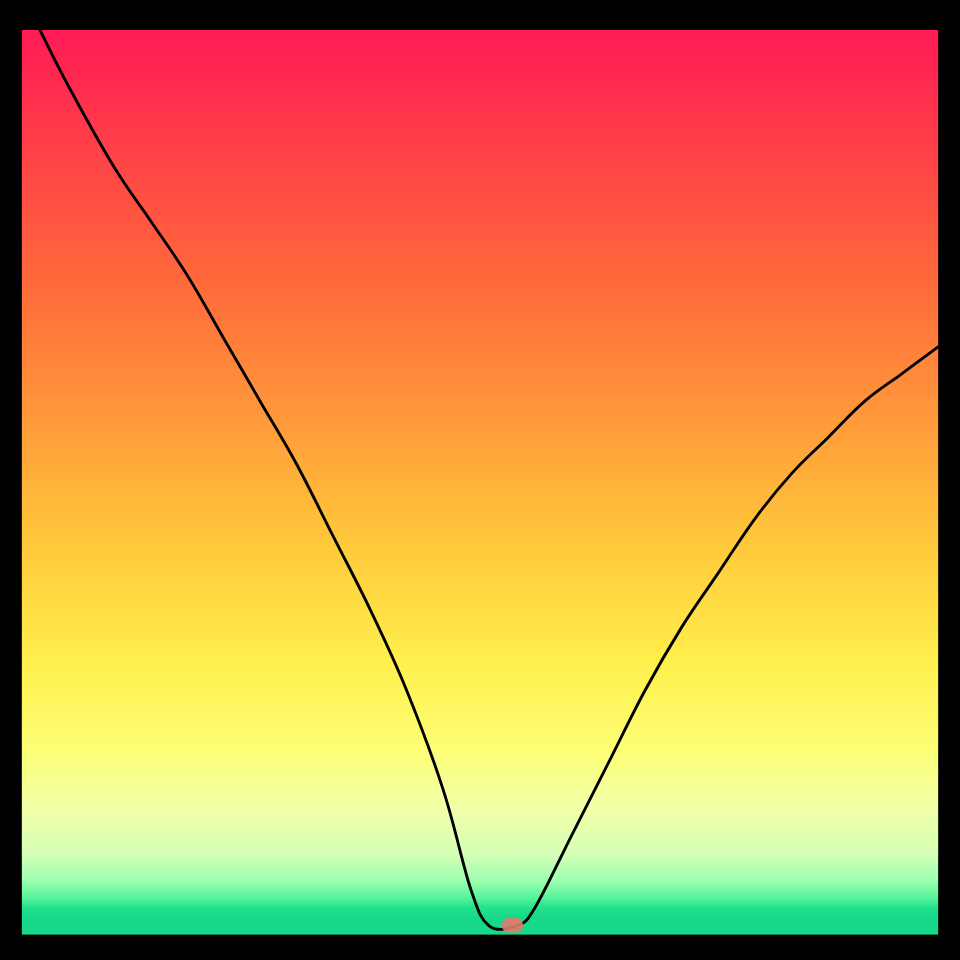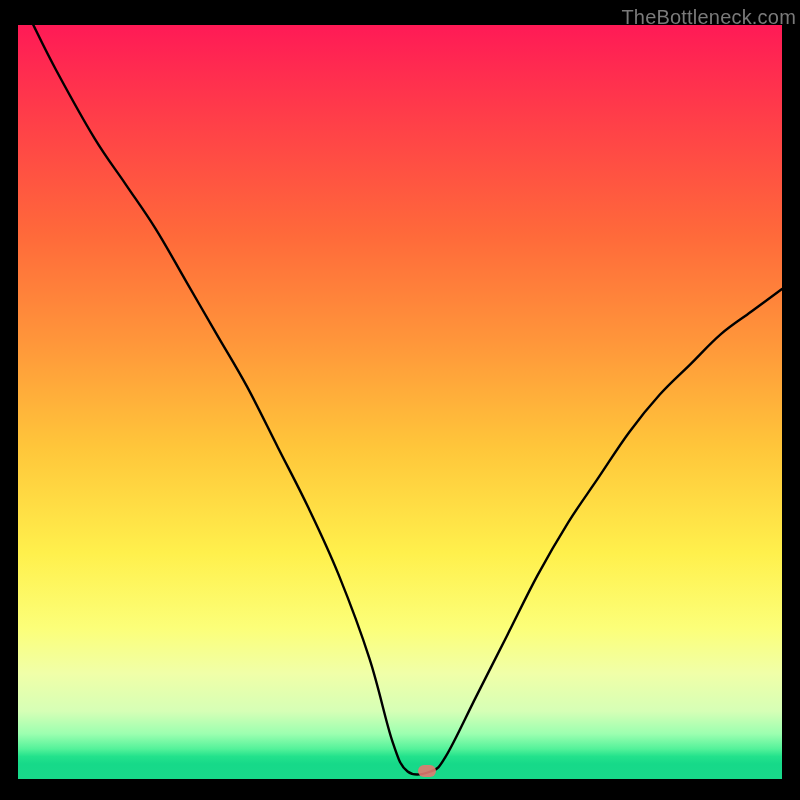--- a/index.html
+++ b/index.html
@@ -78,21 +78,20 @@
     border-radius: 6px;
     background: #e27a70;
     opacity: 0.9;
     transform: translate(-50%, -50%);
   }
 </style>
 </head>
 <body>
 
 <div class="frame">
-  <div class="watermark">TheBottleneck.com</div>
 
   <div class="plot">
     <div class="bg-gradient"></div>
 
     <svg viewBox="0 0 764 754" preserveAspectRatio="none">
       <path id="curve-path" class="curve" d="M 15.3 0.0 C 19.4 8.1, 27.2 24.9, 38.2 45.2 C 49.2 65.6, 64.0 92.7, 76.4 113.1 C 88.8 133.5, 96.0 142.1, 107.0 158.3 C 118.0 174.6, 126.5 185.9, 137.5 203.6 C 148.5 221.2, 157.1 237.4, 168.1 256.4 C 179.1 275.4, 187.6 290.1, 198.6 309.1 C 209.6 328.1, 218.2 341.6, 229.2 361.9 C 240.2 382.3, 248.8 400.5, 259.8 422.2 C 270.8 444.0, 279.3 459.5, 290.3 482.6 C 301.3 505.6, 309.9 523.3, 320.9 550.4 C 331.9 577.6, 341.8 603.5, 351.4 633.4 C 361.1 663.2, 367.5 695.9, 374.4 716.3 C 381.2 736.7, 382.8 741.0, 389.6 746.5 C 396.5 751.9, 405.7 749.2, 412.6 746.5 C 419.4 743.7, 419.6 745.0, 427.8 731.4 C 436.1 717.8, 447.4 692.8, 458.4 671.1 C 469.4 649.3, 478.0 632.5, 489.0 610.7 C 500.0 589.0, 508.5 570.8, 519.5 550.4 C 530.5 530.1, 539.1 515.3, 550.1 497.6 C 561.1 480.0, 569.6 468.7, 580.6 452.4 C 591.6 436.1, 600.2 422.1, 611.2 407.2 C 622.2 392.2, 630.8 381.7, 641.8 369.5 C 652.8 357.2, 661.3 350.2, 672.3 339.3 C 683.3 328.4, 691.9 318.6, 702.9 309.1 C 713.9 299.6, 722.4 294.7, 733.4 286.5 C 744.4 278.4, 758.5 268.0, 764.0 263.9"></path>
     </svg>
 
     <div id="marker-dot" class="marker" style="left: 53.5%; top: 99%;"></div>
   </div>

